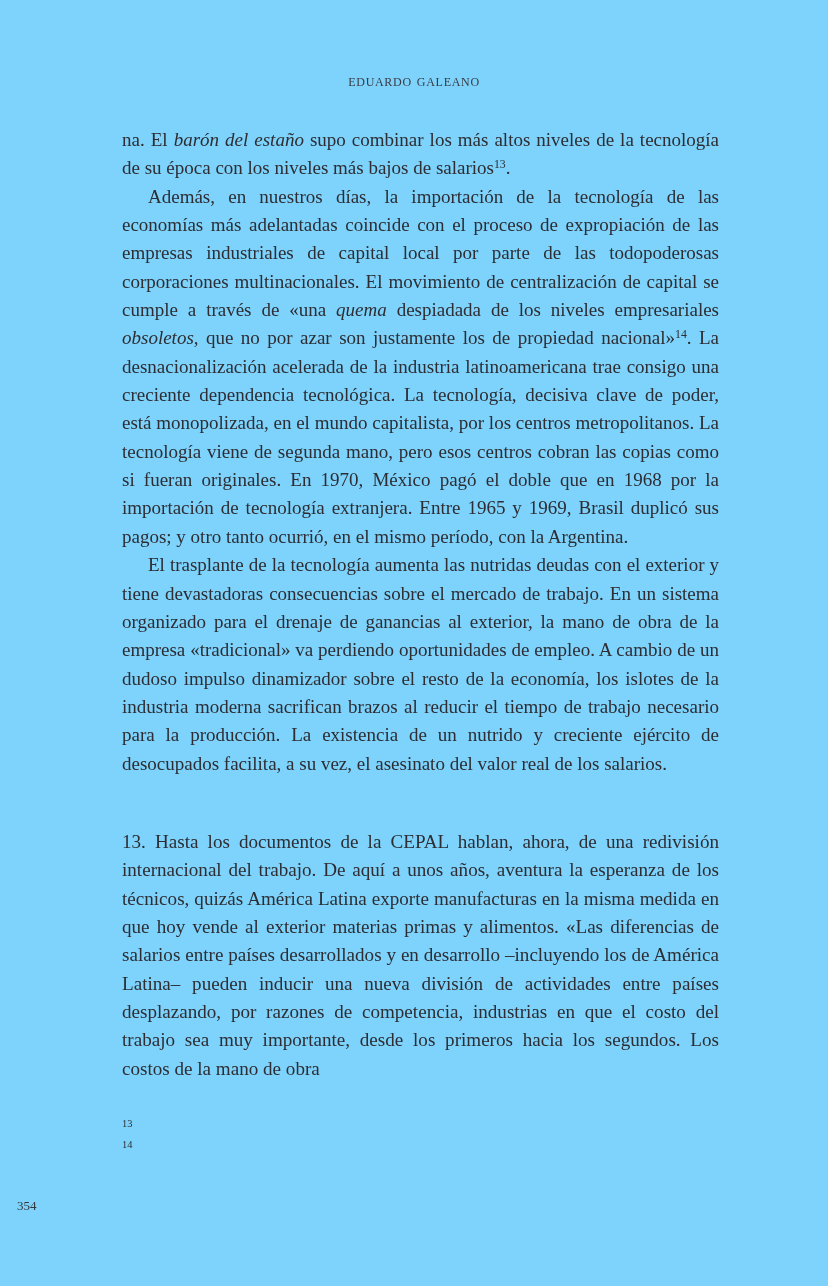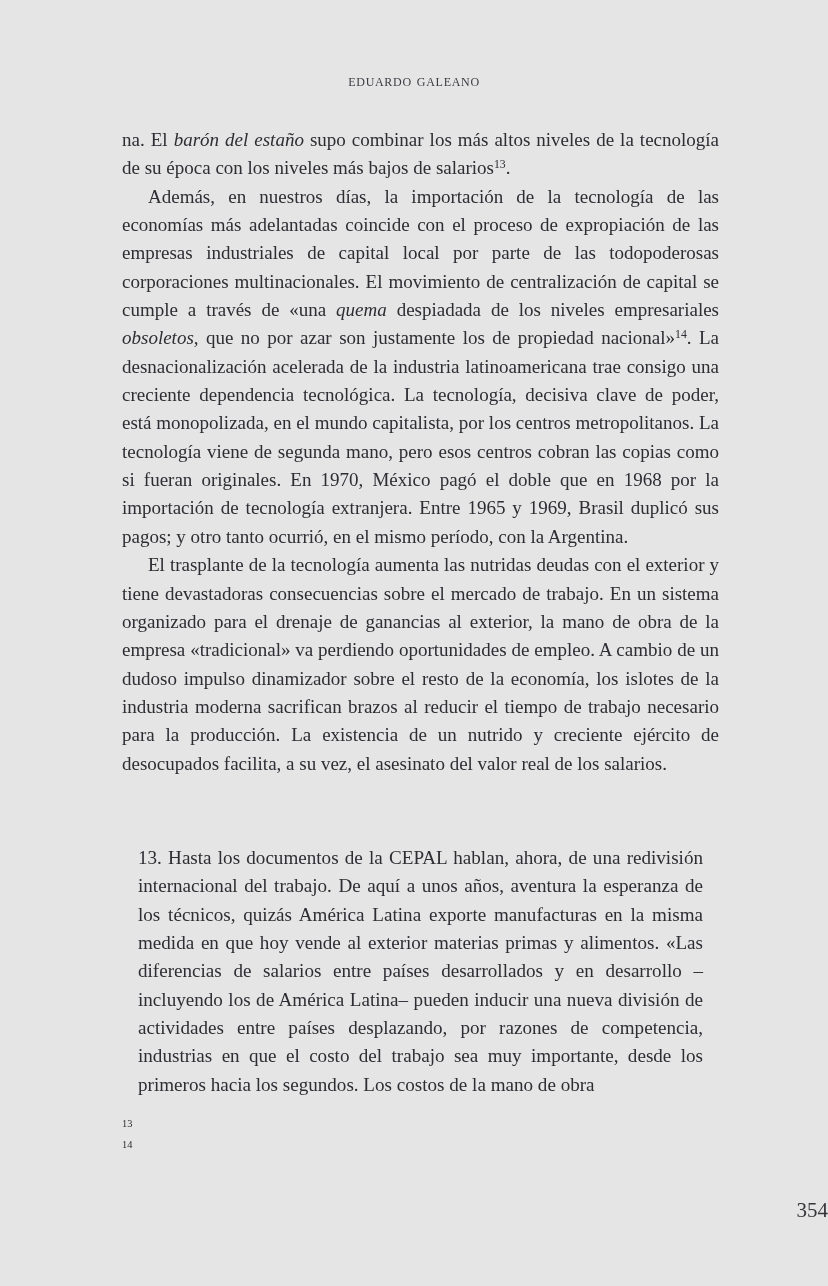--- a/index.html
+++ b/index.html
@@ -12,21 +12,21 @@
     height: 1286px;
     position: relative;
     font-family: "Liberation Serif", "DejaVu Serif", serif;
     color: #2b2b2b;
     overflow: hidden;
   }
 
   .page {
     position: absolute;
     inset: 0;
-    background: #e5e5e5;
+    background: #7dd3fc;
   }
 
   
   .running-head {
     position: absolute;
     top: 70px;
     left: 0;
     right: 0;
     text-align: center;
     font-size: 17.5px;
@@ -66,21 +66,21 @@
   }
 
   
   .note-continued {
     position: absolute;
     left: 122px;
     top: 828px;
     width: 597px;
   }
   .note-continued p {
-    margin: 16px;
+    margin: 0;
     font-size: 19.1px;
     line-height: 28.35px;
     text-align: justify;
     color: #2d2d33;
   }
 
   
   .footnotes {
     position: absolute;
     left: 122px;
@@ -102,24 +102,24 @@
     position: relative;
     top: -5px;
     color: #2d2d33;
   }
   .footnote-text { flex: 1 1 auto; }
 
   
   .folio {
     position: absolute;
     top: 1198px;
-    left: 0;
+    left: 17px;
     right: 0;
-    text-align: right;
-    font-size: 21px;
+    text-align: left;
+    font-size: 13px;
     color: #35353b;
   }
 </style>
 </head>
 <body>
 
 <div class="page">
 
   <div class="running-head">Eduardo Galeano</div>
 

